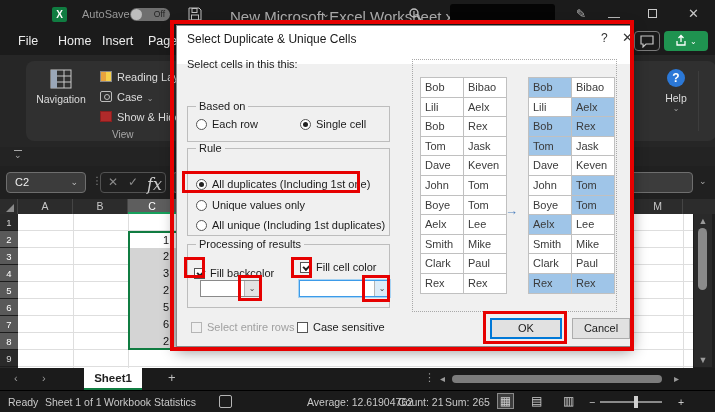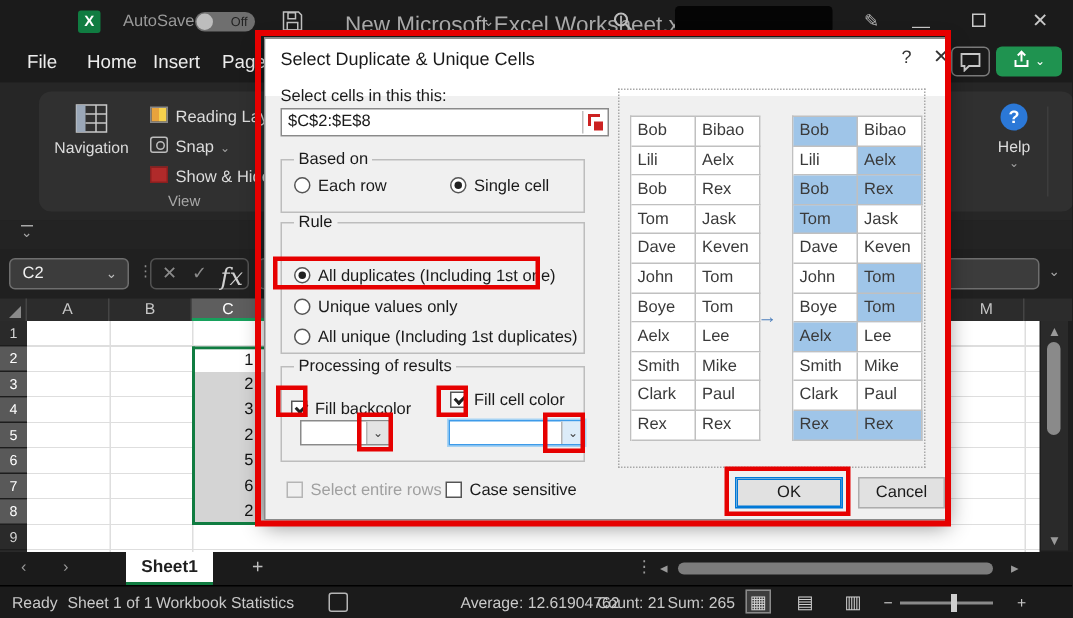--- a/index.html
+++ b/index.html
@@ -227,21 +227,21 @@
             <line x1="7" y1="7" x2="21" y2="7" stroke="#c8c8c8"></line>
             <line x1="7" y1="13" x2="21" y2="13" stroke="#c8c8c8"></line>
             <line x1="14" y1="1" x2="14" y2="19" stroke="#c8c8c8"></line>
           </svg>
         <span class="lbl">Navigation</span>
       </div>
       <div class="rib-row rr0">
         <span class="rib-ic ic-reading"></span><span>Reading Layout</span><span class="chev">⌄</span>
       </div>
       <div class="rib-row rr1">
-        <span class="rib-ic ic-snap"></span><span>Snap</span><span class="chev">⌄</span>
+        <span class="rib-ic ic-snap"></span><span>Case</span><span class="chev">⌄</span>
       </div>
       <div class="rib-row rr2">
         <span class="rib-ic ic-show"></span><span>Show &amp; Hide</span><span class="chev">⌄</span>
       </div>
       <span class="view-lbl">View</span>
       <div class="rib-divider"></div>
       <div class="help-area">
         <div class="help-q">?</div>
         <div class="help-lbl">Help</div>
         <div class="help-chev">⌄</div>
@@ -340,24 +340,20 @@
     <span class="sb sb-plus">+</span>
   </div>
 
   <div class="dialog">
     <div class="dlg-titlebar">
       <span class="dlg-title">Select Duplicate &amp; Unique Cells</span>
       <span class="dlg-help">?</span>
       <span class="dlg-close">✕</span>
     </div>
     <span class="dlg-label">Select cells in this this:</span>
-    <div class="range-input">
-      <span>$C$2:$E$8</span>
-      <span class="range-pick"></span>
-    </div>
 
     <div class="grp grp-basedon">
       <span class="grp-lbl">Based on</span>
       <span class="opt bo1"><span class="radio"></span><span>Each row</span></span>
       <span class="opt bo2"><span class="radio sel"></span><span>Single cell</span></span>
     </div>
 
     <div class="grp grp-rule">
       <span class="grp-lbl">Rule</span>
       <span class="opt ru2"><span class="radio sel"></span><span>All duplicates (Including 1st one)</span></span>

